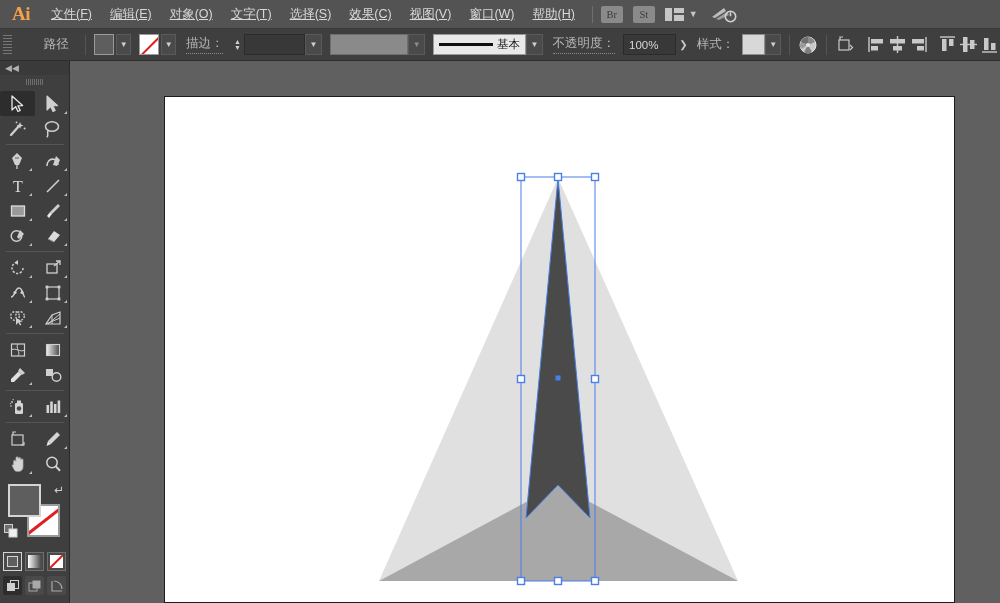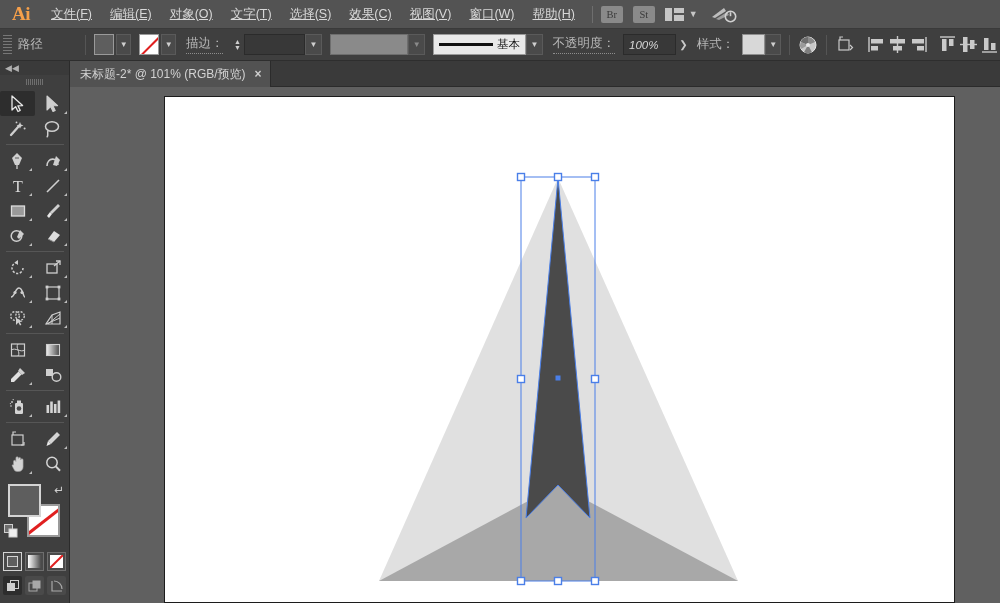--- a/index.html
+++ b/index.html
@@ -88,21 +88,21 @@
     align-items: center; justify-content: center; color: #cfcfcf; font-size: 7px;
     line-height: 6px; margin-right: 1px;
   }
   .field {
     height: 21px; background: #383838; border: 1px solid #2b2b2b;
     color: #d6d6d6; font-size: 11.5px; display: flex; align-items: center;
     padding: 0 5px;
   }
   .field.w-stroke { width: 62px; }
   .field.w-profile { width: 80px; background: #8a8a8a; border-color: #6e6e6e; }
-  .field.w-opacity { width: 54px; font-style: italic; }
+  .field.w-opacity { width: 54px; }
   .drop-btn {
     width: 17px; height: 21px; background: #4a4a4a; border: 1px solid #5a5a5a;
     display: flex; align-items: center; justify-content: center;
     color: #cfcfcf; font-size: 8px;
   }
   .drop-btn.dim { color: #8a8a8a; }
   .brush-box {
     width: 95px; height: 21px; background: #e9e9e9; border: 1px solid #9a9a9a;
     display: flex; align-items: center; justify-content: space-between;
     padding: 0 5px;
@@ -259,21 +259,21 @@
     <div class="grip">
       <i></i>
         <i></i>
         <i></i>
         <i></i>
         <i></i>
         <i></i>
         <i></i>
     </div>
 
-    <div class="cb-label" style="width:52px;">路径</div>
+    <div class="cb-label" style="width:52px;text-align:right;">路径</div>
 
     <div class="cb-sep"></div>
 
     <div class="swatch-box swatch-white"></div>
     <div class="mini-chev">▼</div>
 
     <div style="width:8px;"></div>
 
     <div class="swatch-box swatch-none"></div>
     <div class="mini-chev">▼</div>
@@ -379,26 +379,20 @@
     </div>
     <div class="align-btn">
       <svg width="21" height="21" viewBox="0 0 21 21">
         <line x1="3" y1="18" x2="18" y2="18" stroke="#c9c9c9" stroke-width="1.4"></line>
         <rect x="5" y="4" width="4.5" height="12" fill="#c9c9c9"></rect>
         <rect x="12" y="9" width="4.5" height="7" fill="#c9c9c9"></rect>
       </svg>
     </div>
   </div>
 
-  <div class="tabbar">
-    <div class="doc-tab">
-      <span class="doc-tab-title">未标题-2* @ 101% (RGB/预览)</span>
-      <span class="doc-tab-close">×</span>
-    </div>
-  </div>
 
   <div class="toolpanel">
     <div class="tp-collapse">
       <span>◀◀</span>
     </div>
     <div class="tp-grip">
       <i></i>
         <i></i>
         <i></i>
         <i></i>

